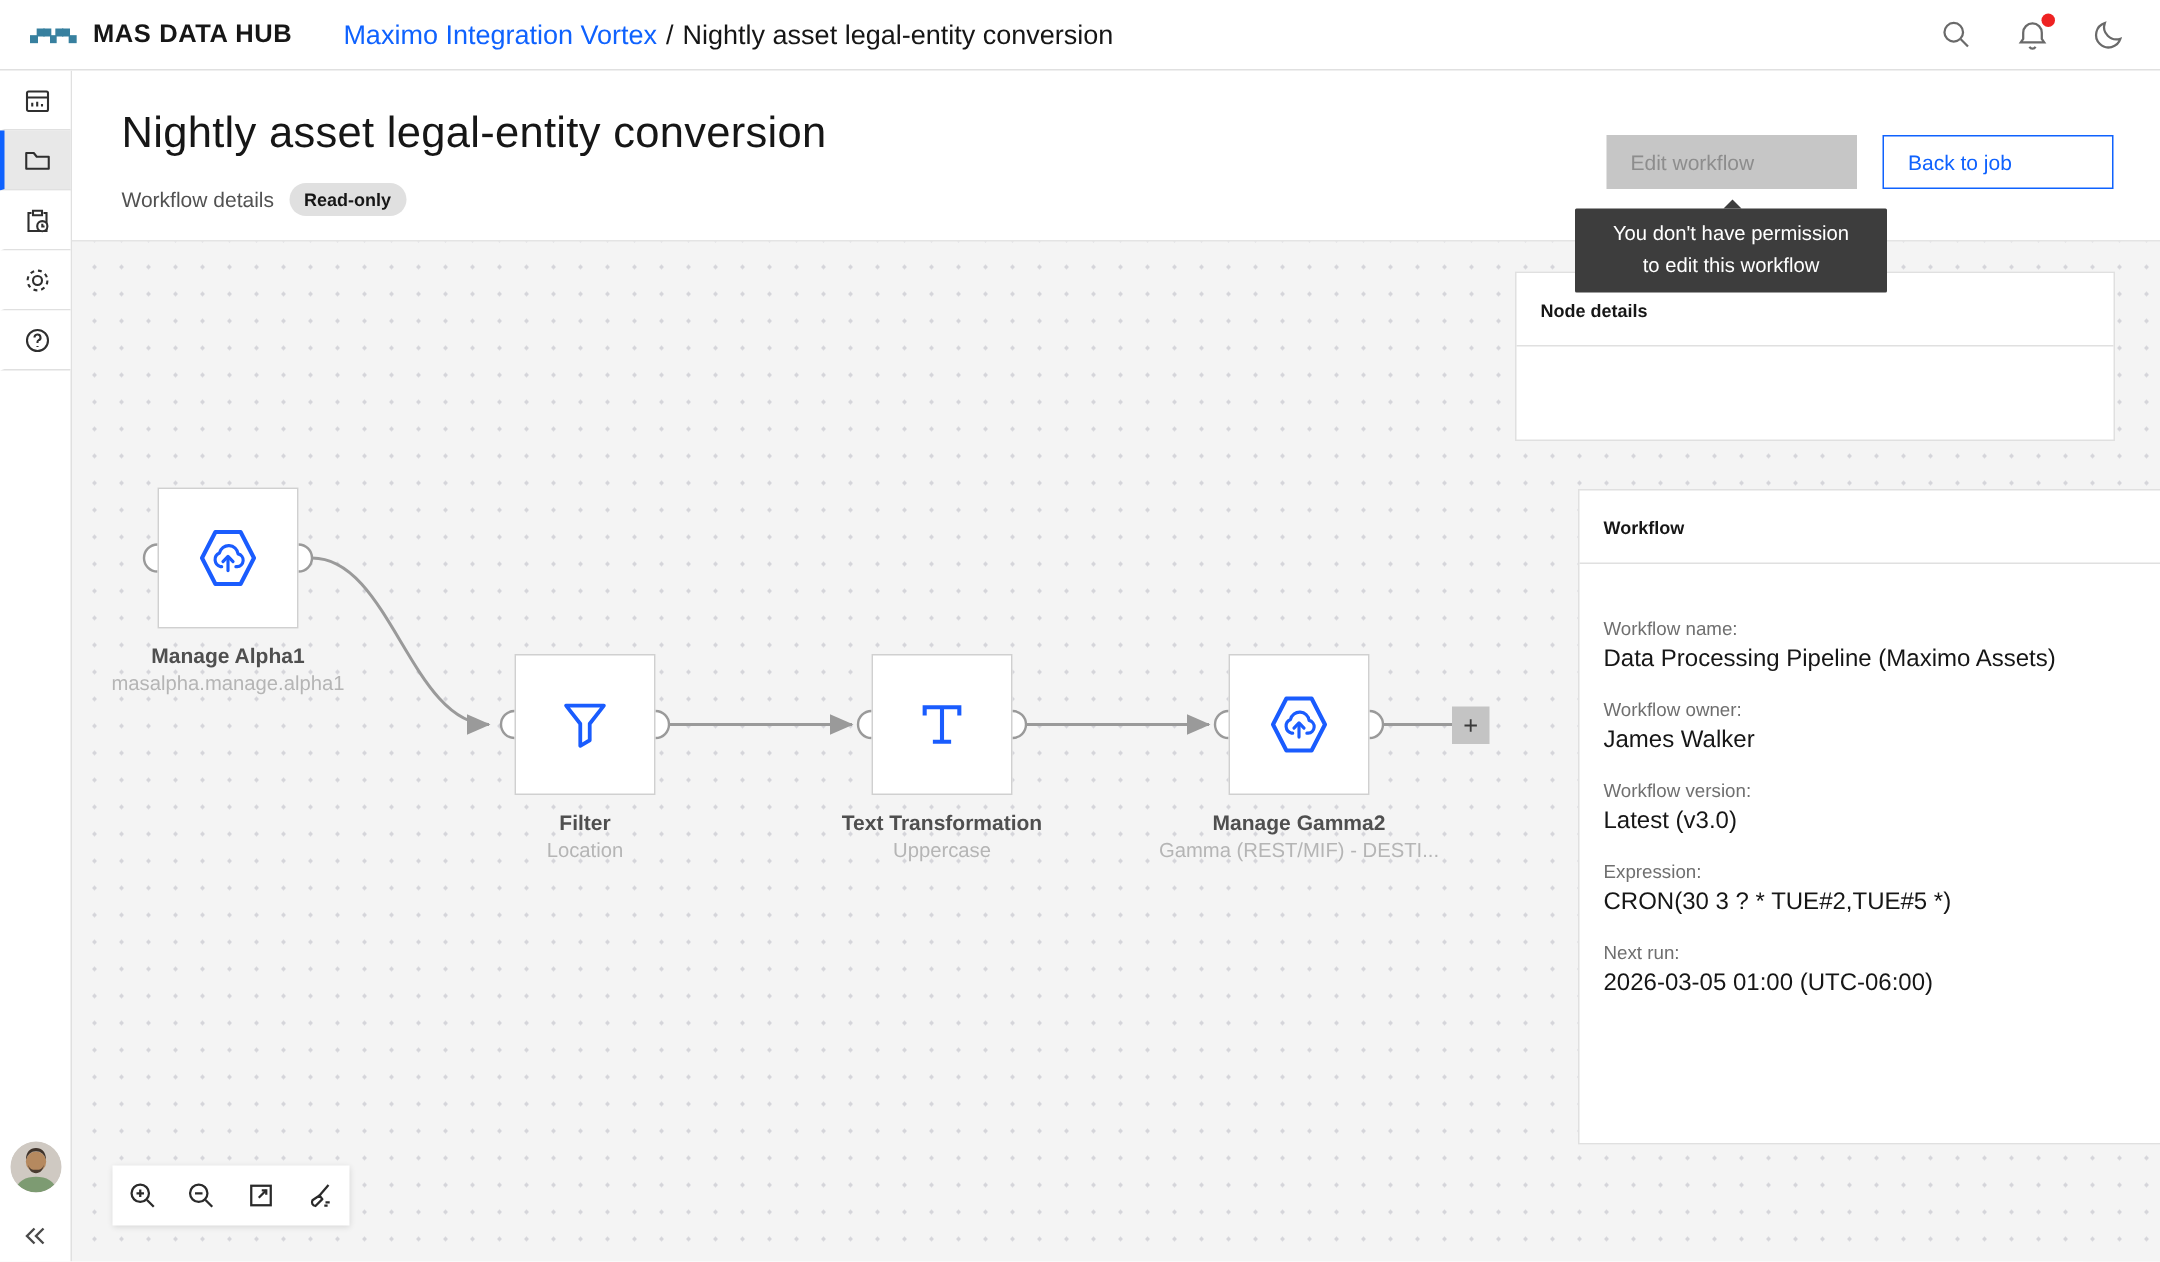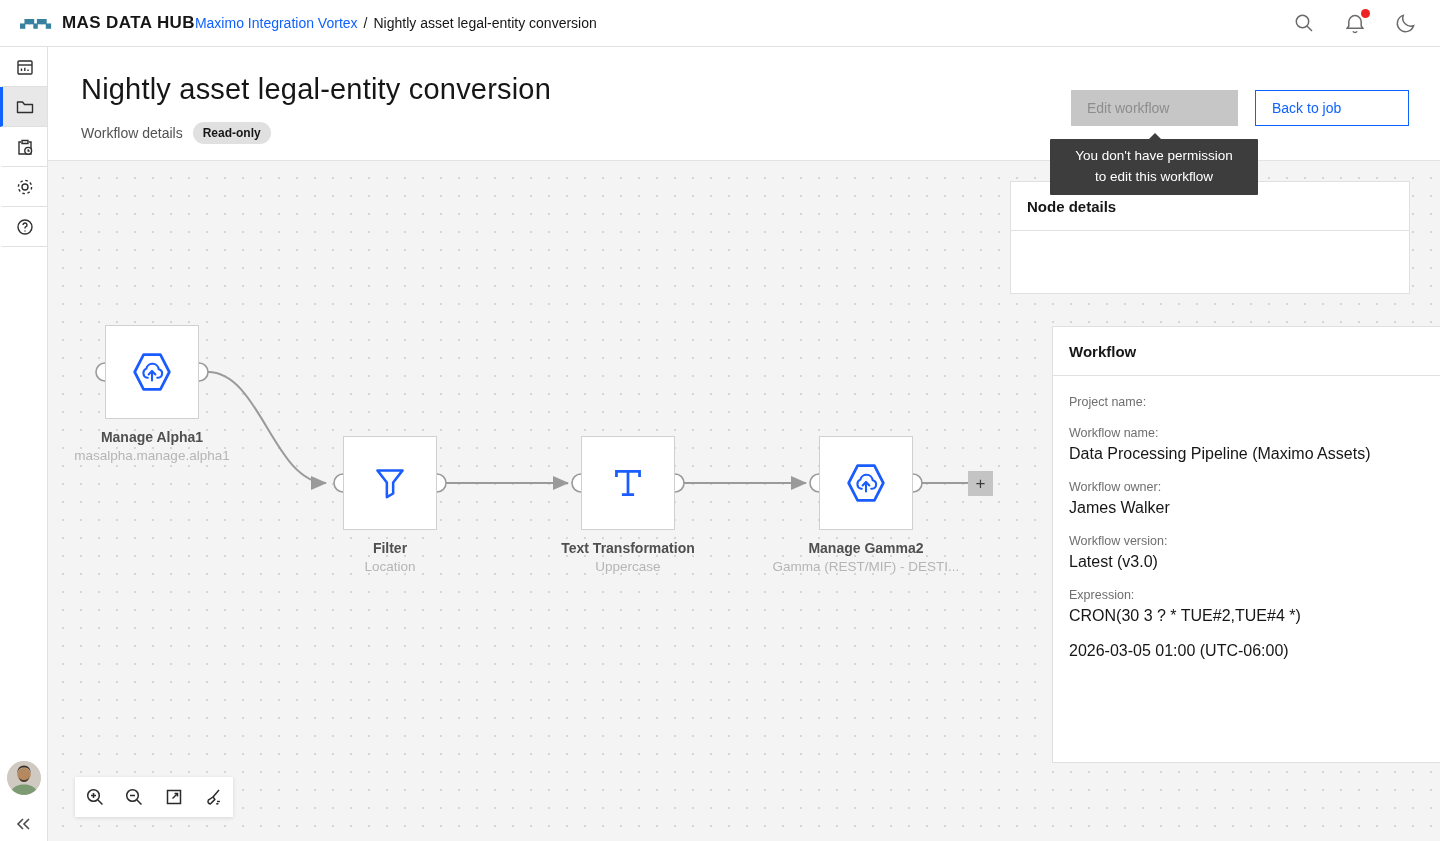--- a/index.html
+++ b/index.html
@@ -12,21 +12,21 @@
   }
   *{margin:0;padding:0;box-sizing:border-box;}
   html,body{width:1440px;height:841px;}
   body{font-family:"Liberation Sans",sans-serif;background:#fff;overflow:hidden;}
   #app{position:relative;width:1389px;height:841px;background:#fff;}
 
   
   .header{position:absolute;left:0;top:0;width:1440px;height:47px;background:#fff;
     border-bottom:1px solid var(--c-border);display:flex;align-items:center;padding:0 22px 0 20px;z-index:40;}
   .brand{font-size:17px;font-weight:700;letter-spacing:.4px;color:var(--c-text-primary);margin-left:10px;white-space:nowrap;}
-  .breadcrumb{font-size:14px;display:flex;align-items:center;gap:6px;white-space:nowrap;}
+  .breadcrumb{margin-left:34px;font-size:18px;display:flex;align-items:center;gap:6px;white-space:nowrap;}
   .crumb-link{color:var(--c-accent);text-decoration:none;cursor:pointer;}
   .crumb-sep{color:var(--c-text-primary);}
   .crumb-current{color:var(--c-text-primary);}
   .header-actions{margin-left:auto;display:flex;align-items:center;gap:27px;}
   .hbtn{background:none;border:none;cursor:pointer;position:relative;width:24px;height:24px;
     display:flex;align-items:center;justify-content:center;}
   .hbtn svg{stroke:#6a6a6a;fill:none;stroke-width:1.5;}
   .notif-dot{position:absolute;top:-2px;right:-3px;width:9px;height:9px;border-radius:50%;
     background:var(--c-notification-red);}
 
@@ -78,21 +78,21 @@
   .canvas-toolbar{position:absolute;left:27px;top:616px;width:158px;height:40px;background:#fff;
     box-shadow:0 1px 4px rgba(0,0,0,.12);display:flex;align-items:center;justify-content:space-around;}
   .tbtn{background:none;border:none;cursor:pointer;width:32px;height:32px;display:flex;align-items:center;justify-content:center;}
   .tbtn svg{stroke:#2a2a2a;fill:none;stroke-width:1.5;}
 
   
   .card{position:absolute;background:#fff;border:1px solid var(--c-border);z-index:10;}
   .card-nodedetails{left:962px;top:20px;width:400px;height:113px;}
   .card-workflow{left:1004px;top:165px;width:400px;height:437px;}
   .card-header{padding:16px 16px 14px 16px;border-bottom:1px solid var(--c-border);}
-  .card-title{font-size:15px;font-weight:700;color:var(--c-text-primary);}
+  .card-title{font-size:12px;font-weight:700;color:var(--c-text-primary);}
   .card-body{padding:16px;}
   .card-text{font-size:15.5px;color:#2c2c2c;}
   .field{margin-bottom:17px;}
   .f-label{font-size:12.5px;color:var(--c-text-muted);margin-bottom:5px;}
   .f-value{font-size:16px;color:var(--c-text-primary);}
 </style>
 </head>
 <body>
 
 <div id="app">
@@ -361,38 +361,38 @@
         <span class="card-title">Node details</span>
       </div>
     </div>
 
     <div class="card card-workflow">
       <div class="card-header">
         <span class="card-title">Workflow</span>
       </div>
       <div class="card-body" style="padding-top:19px;">
         <div class="field">
-          <div class="f-label">Project name:</div>
         </div>
         <div class="field">
           <div class="f-label">Workflow name:</div>
           <div class="f-value">Data Processing Pipeline (Maximo Assets)</div>
         </div>
         <div class="field">
           <div class="f-label">Workflow owner:</div>
           <div class="f-value">James Walker</div>
         </div>
         <div class="field">
           <div class="f-label">Workflow version:</div>
           <div class="f-value">Latest (v3.0)</div>
         </div>
         <div class="field">
           <div class="f-label">Expression:</div>
-          <div class="f-value">CRON(30 3 ? * TUE#2,TUE#4 *)</div>
-        </div>
-        <div class="field">
+          <div class="f-value">CRON(30 3 ? * TUE#2,TUE#5 *)</div>
+        </div>
+        <div class="field">
+          <div class="f-label">Next run:</div>
           <div class="f-value">2026-03-05 01:00 (UTC-06:00)</div>
         </div>
       </div>
     </div>
 
   </section>
 </div>
 
 </body></html>

